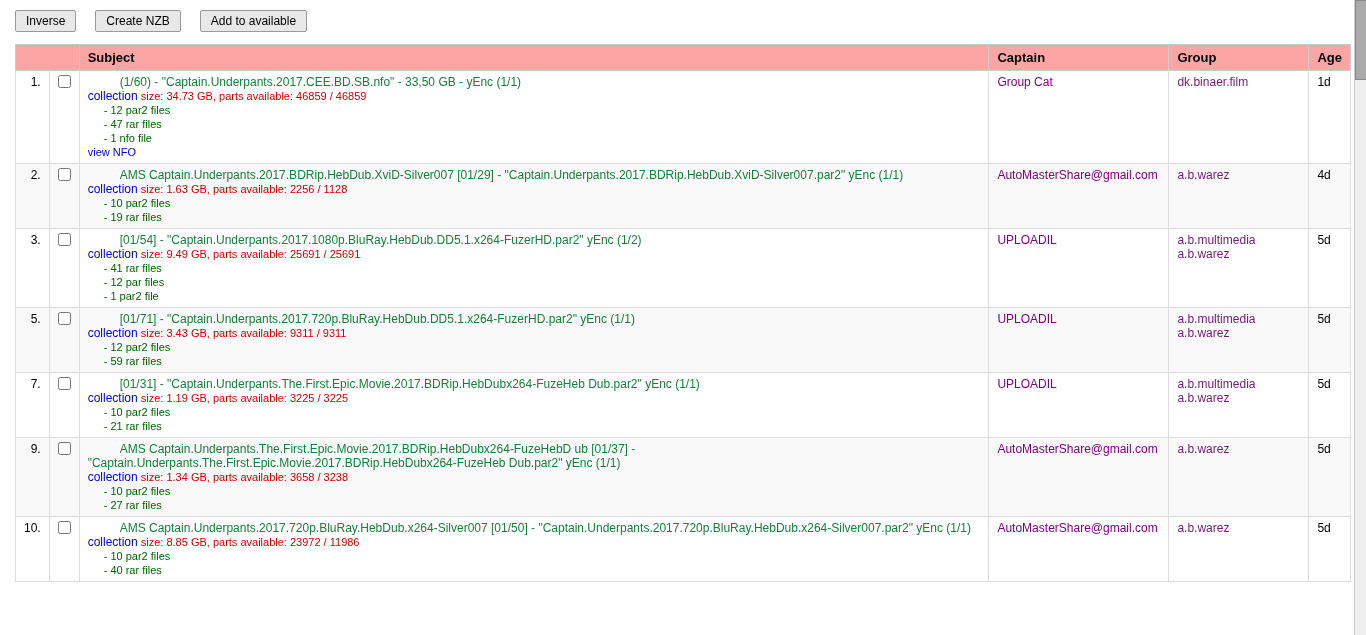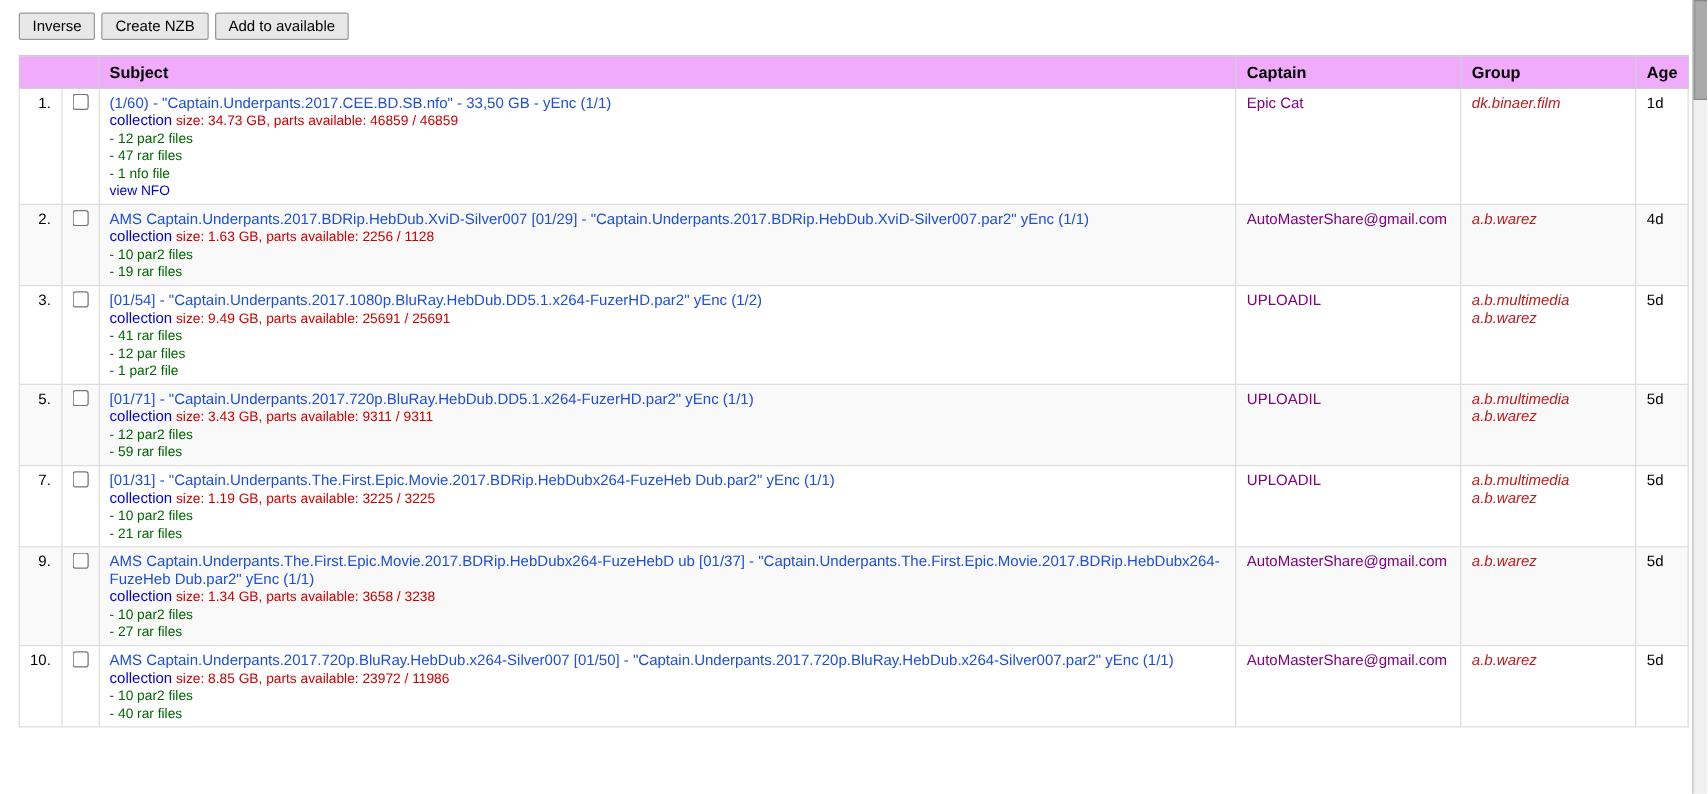--- a/index.html
+++ b/index.html
@@ -12,39 +12,39 @@
     .page-container {
       padding: 10px 15px;
     }
     h2 {
       font-size: 16px;
       font-weight: bold;
       margin-bottom: 10px;
     }
     .toolbar {
       display: flex;
-      gap: 5px;
+      gap: 19px;
       margin-bottom: 12px;
       align-items: flex-end;
     }
     .btn {
       padding: 3px 10px;
       border: 1px solid #999;
       background: #e8e8e8;
       cursor: pointer;
       font-size: 12px;
       border-radius: 2px;
     }
     .results-table {
       width: 100%;
       border-collapse: collapse;
       border: 1px solid #ccc;
     }
     .results-table th {
-      background: #f0abfc;
+      background: #fca5a5;
       border: 1px solid #ccc;
       padding: 5px 8px;
       text-align: left;
       font-weight: bold;
       font-size: 13px;
     }
     .results-table td {
       border: 1px solid #ddd;
       padding: 4px 8px;
       vertical-align: top;
@@ -63,59 +63,60 @@
     }
     .checkbox-cell {
       width: 20px;
       text-align: center;
       vertical-align: middle;
     }
     .subject-cell {
       max-width: 550px;
     }
     .subject-title {
-      color: #1d4ed8;
+      color: #15803d;
       font-size: 12px;
+      margin-left: 32px;
     }
     .collection-link {
       color: #0000cc;
       text-decoration: none;
       text-align: center;
     }
     .collection-info {
       color: #cc0000;
       font-size: 11px;
       text-align: center;
     }
     .file-detail {
       color: #006600;
       font-size: 11px;
+      margin-left: 16px;
     }
     .nfo-link {
       color: #0000cc;
       text-decoration: none;
       font-size: 11px;
     }
     .poster-cell {
       width: 180px;
       white-space: nowrap;
     }
     .poster-link {
       color: #800080;
       text-decoration: none;
     }
     .group-cell {
       width: 140px;
       white-space: nowrap;
     }
     .group-link {
-      color: #b91c1c;
+      color: #701a75;
       text-decoration: none;
       display: block;
-      font-style: italic;
     }
     .age-cell {
       width: 40px;
       white-space: nowrap;
       text-align: left;
     }
     .scrollbar-area {
       position: fixed;
       right: 0;
       top: 0;
@@ -152,21 +153,21 @@
         <th>Captain</th>
         <th>Group</th>
         <th>Age</th>
       </tr>
     </thead>
     <tbody id="results-tbody">
     <tr>
           <td class="row-num">1.</td>
           <td class="checkbox-cell"><input type="checkbox" style=""></td>
           <td class="subject-cell"><span class="subject-title">(1/60) - "Captain.Underpants.2017.CEE.BD.SB.nfo" - 33,50 GB - yEnc (1/1)</span><br><a href="#" class="collection-link">collection</a><span class="collection-info">  size: 34.73 GB, parts available: 46859 / 46859</span><br><span class="file-detail">- 12 par2 files</span><br><span class="file-detail">- 47 rar files</span><br><span class="file-detail">- 1 nfo file</span><br><a href="#" class="nfo-link">view NFO</a></td>
-          <td class="poster-cell"><a href="#" class="poster-link">Epic Cat</a></td>
+          <td class="poster-cell"><a href="#" class="poster-link">Group Cat</a></td>
           <td class="group-cell">
             <a href="#" class="group-link">dk.binaer.film</a>
           </td>
           <td class="age-cell">1d</td>
         </tr>
         <tr>
           <td class="row-num">2.</td>
           <td class="checkbox-cell"><input type="checkbox" style=""></td>
           <td class="subject-cell"><span class="subject-title">AMS Captain.Underpants.2017.BDRip.HebDub.XviD-Silver007 [01/29] - "Captain.Underpants.2017.BDRip.HebDub.XviD-Silver007.par2" yEnc (1/1)</span><br><a href="#" class="collection-link">collection</a><span class="collection-info">  size: 1.63 GB, parts available: 2256 / 1128</span><br><span class="file-detail">- 10 par2 files</span><br><span class="file-detail">- 19 rar files</span><br></td>
           <td class="poster-cell"><a href="#" class="poster-link">AutoMasterShare@gmail.com</a></td>

